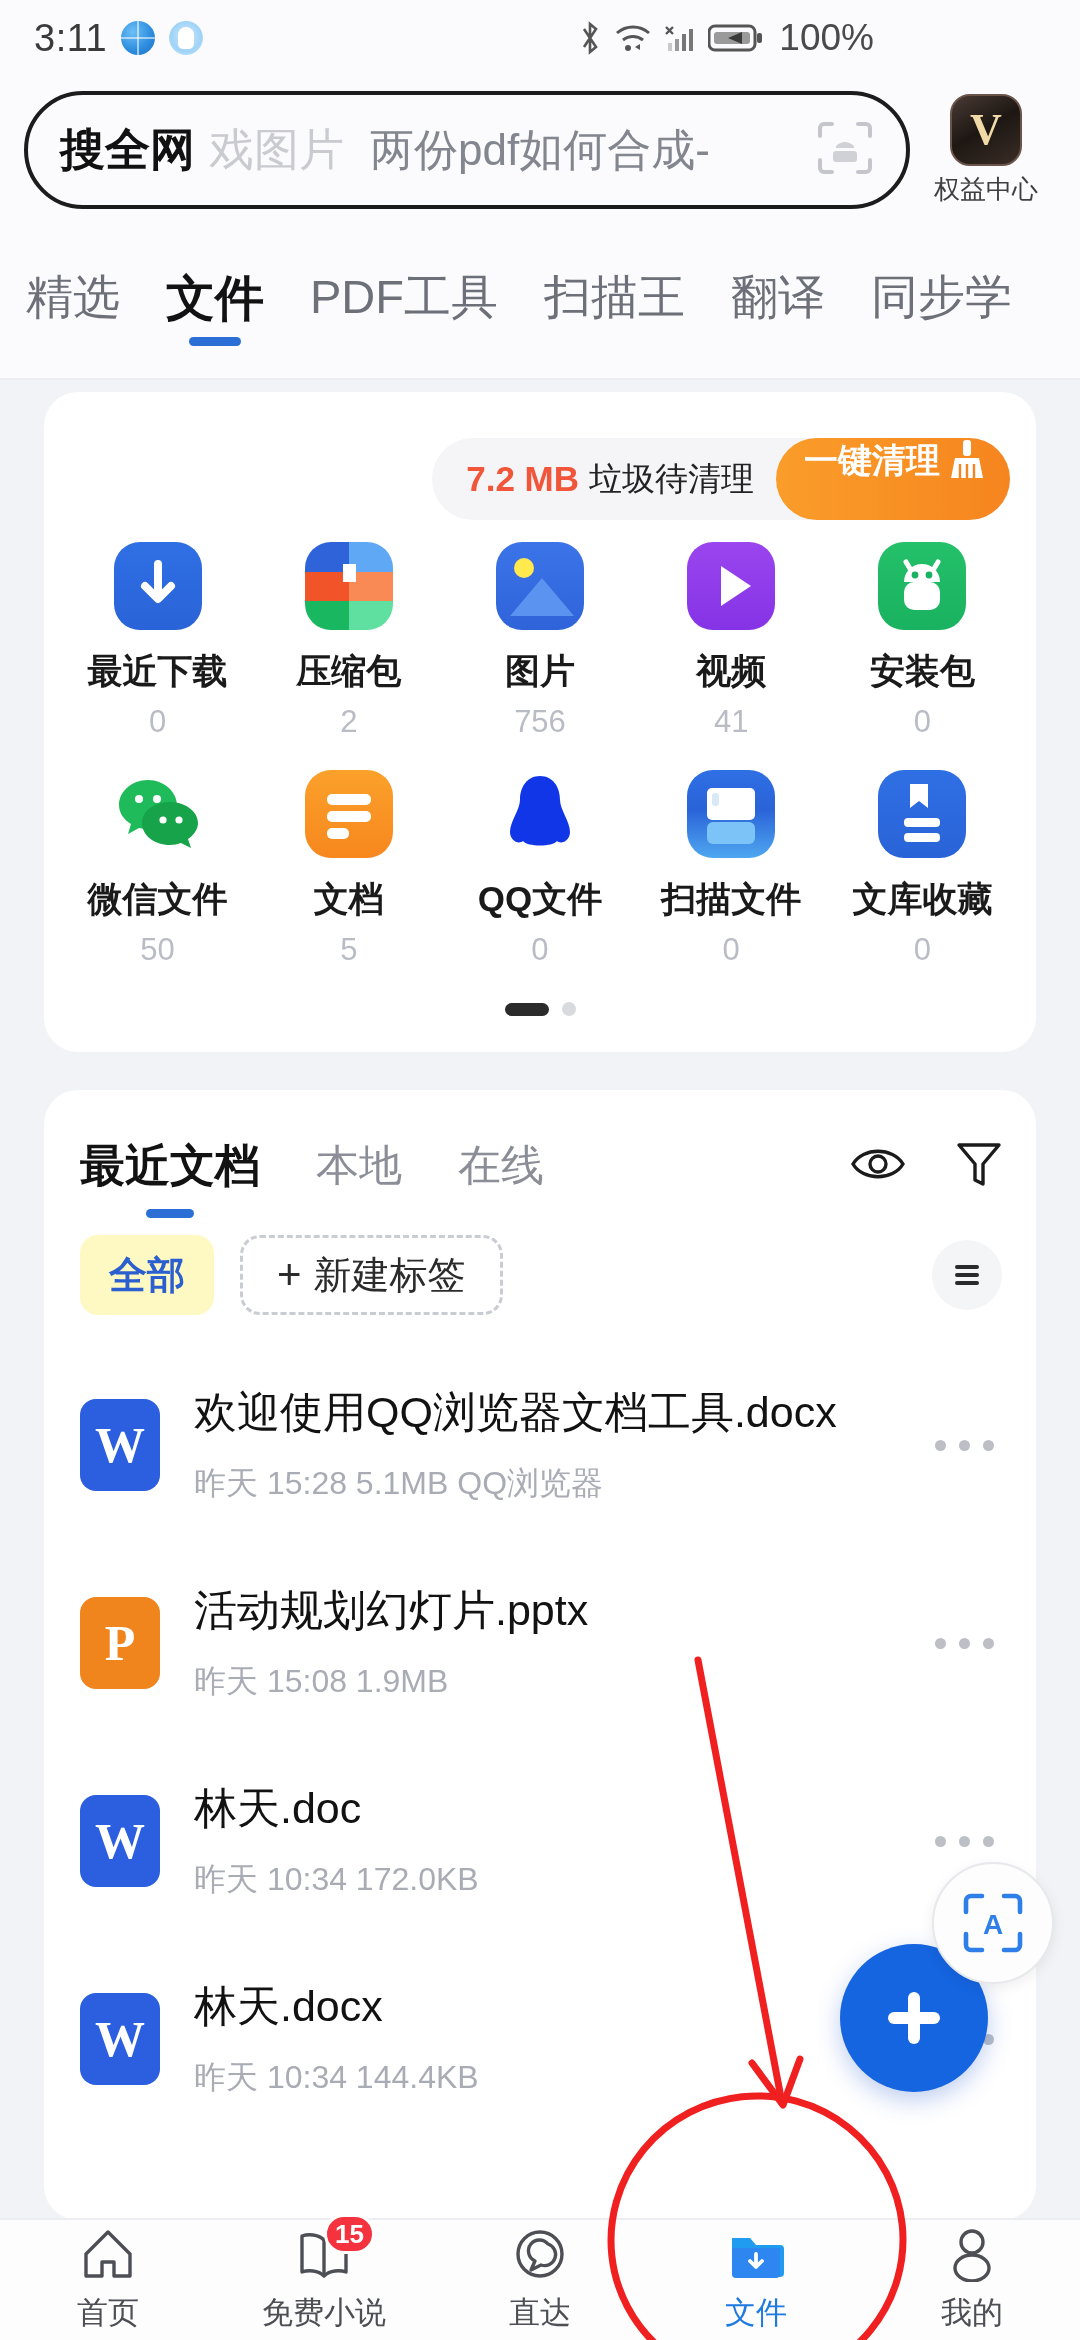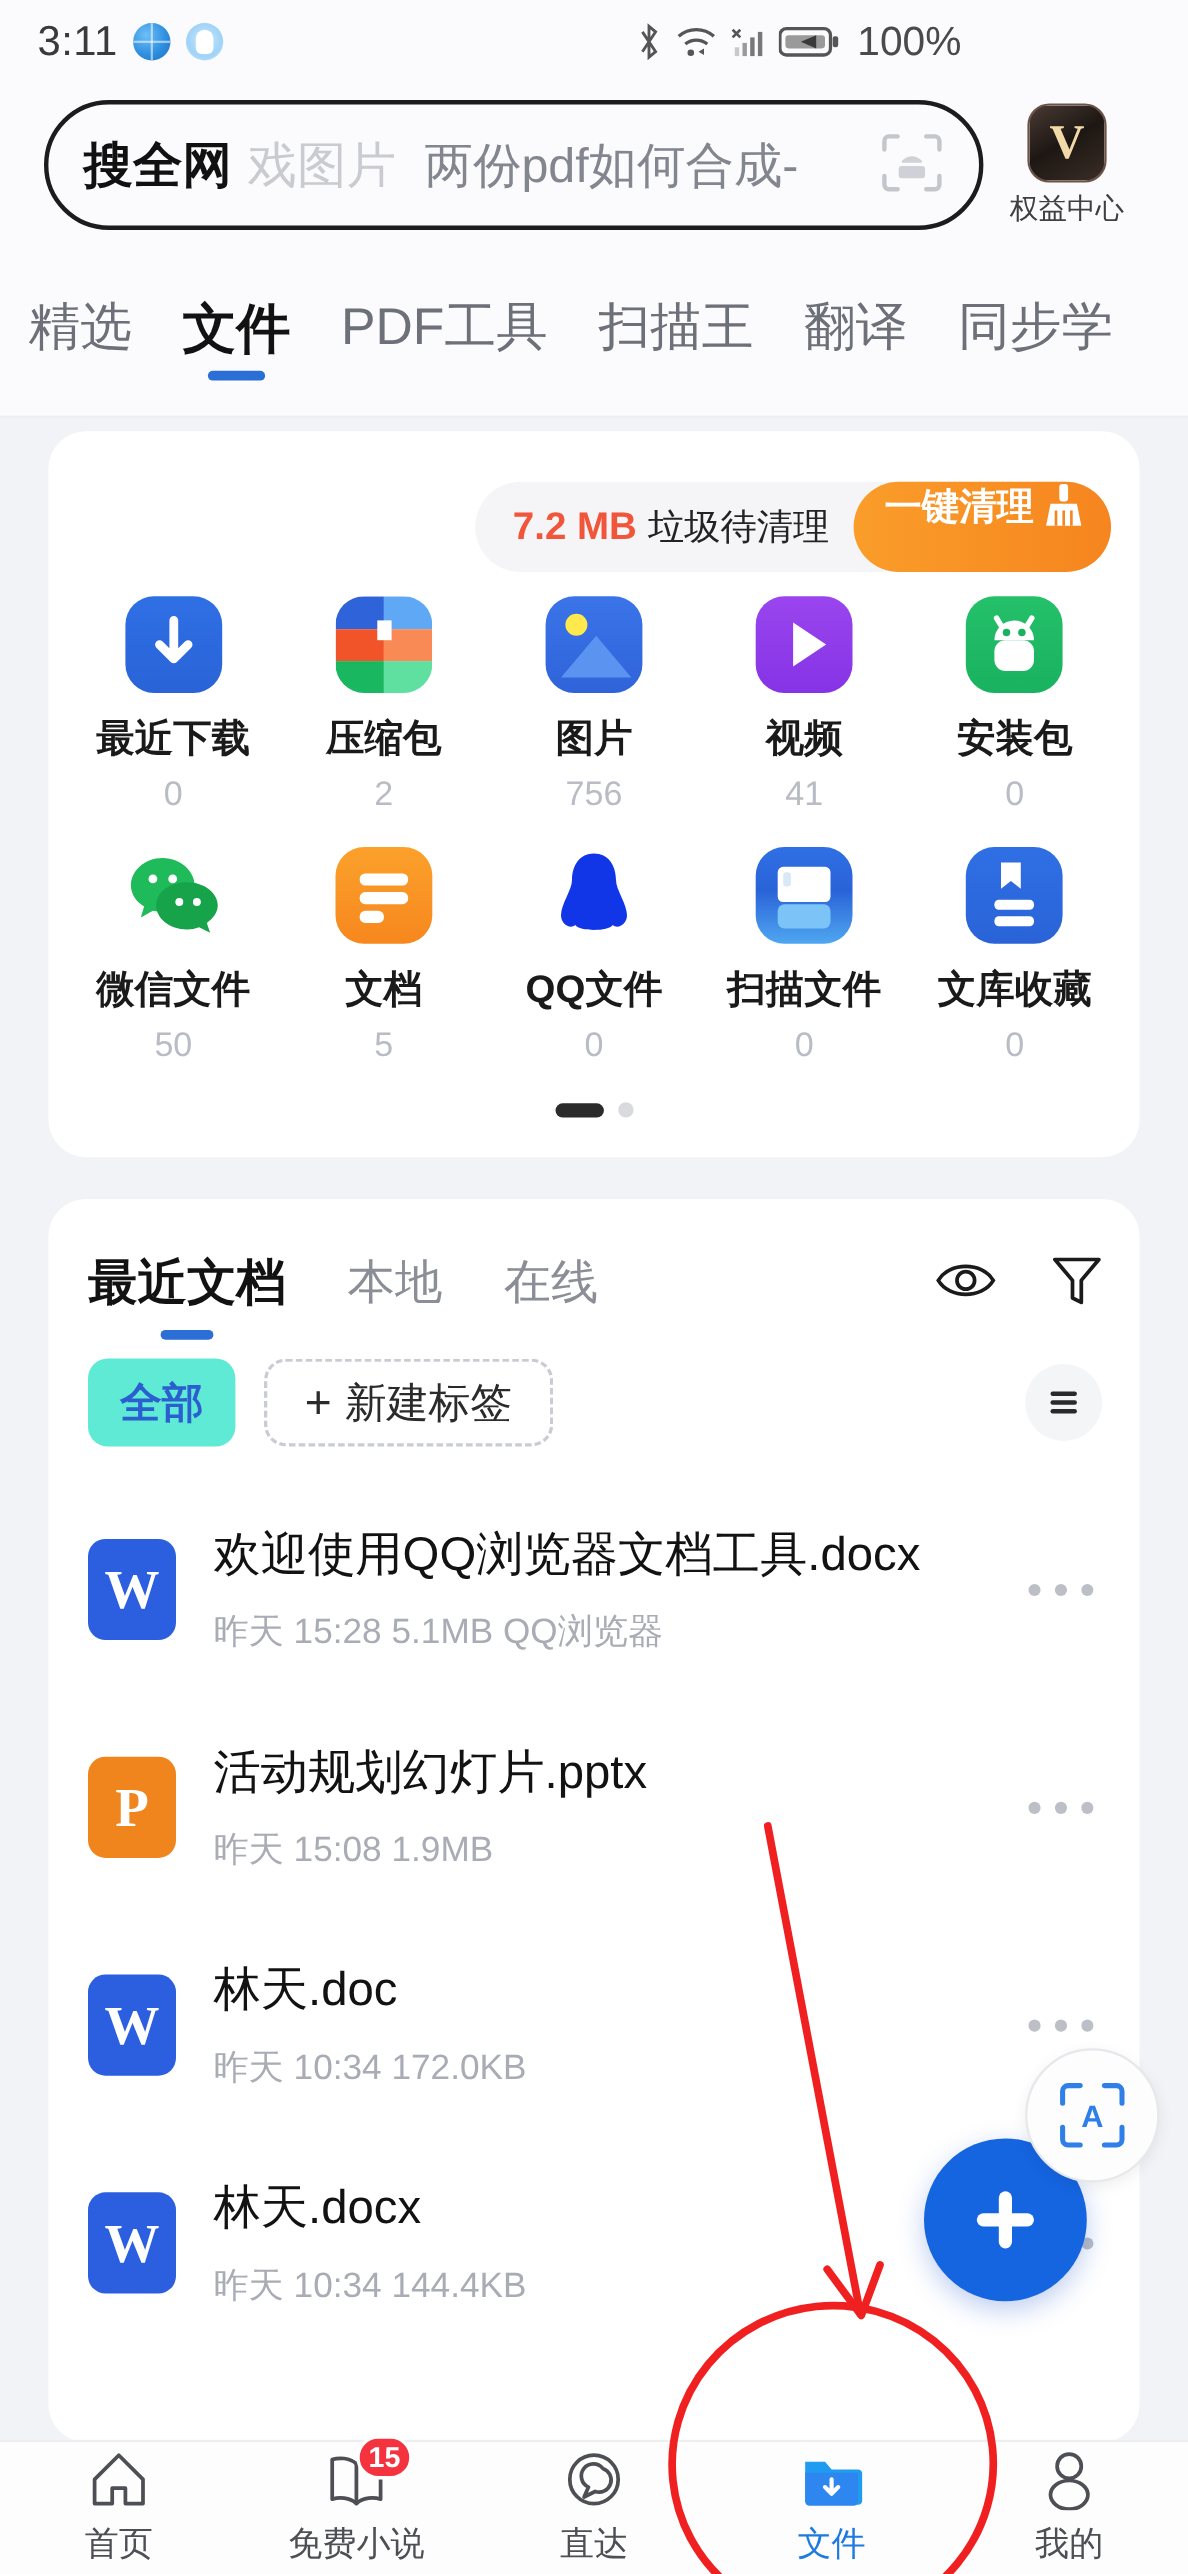--- a/index.html
+++ b/index.html
@@ -46,21 +46,21 @@
     background: #ffffff;
   }
   .sb-right { margin-left: auto; display: flex; align-items: center; gap: 11px; }
   .sb-right svg { display: block; }
   .sb-battery-text { font-size: 37px; color: #4a4a4a; margin-left: 4px; }
 
   
   .searchrow {
     position: absolute; top: 82px; left: 0;
     width: 1080px; height: 136px;
-    display: flex; align-items: center; padding: 0 40px;
+    display: flex; align-items: center; padding: 0 24px;
   }
   .searchbar {
     flex: 1; height: 118px;
     border: 4px solid #1c1c1c; border-radius: 59px;
     background: #fbfbfd;
     display: flex; align-items: center; padding: 0 32px;
     gap: 14px; overflow: hidden;
   }
   .sb-brand { font-size: 45px; font-weight: bold; color: #111; white-space: nowrap; }
   .sb-ghost { font-size: 45px; color: #c9cbd1; white-space: nowrap; }
@@ -173,21 +173,21 @@
     transform: translateX(-50%);
     width: 48px; height: 9px; border-radius: 5px; background: #2b6fd6;
   }
   .rd-actions { margin-left: auto; display: flex; align-items: center; gap: 50px; }
 
   .chips {
     position: absolute; top: 142px; left: 36px; right: 34px; height: 86px;
     display: flex; align-items: center;
   }
   .chip-all {
-    height: 80px; min-width: 134px; border-radius: 18px; background: #5eead4;
+    height: 80px; min-width: 134px; border-radius: 18px; background: #fef9c3;
     display: flex; align-items: center; justify-content: center;
     font-size: 38px; font-weight: bold; color: #2b5fd0;
   }
   .chip-new {
     margin-left: 26px; height: 80px; border-radius: 20px;
     border: 3px dashed #c9ccd3; background: #fff;
     display: flex; align-items: center; gap: 12px; padding: 0 34px;
     font-size: 38px; color: #2b2b2b;
   }
   .chip-plus { font-size: 42px; color: #2b2b2b; line-height: 1; }

